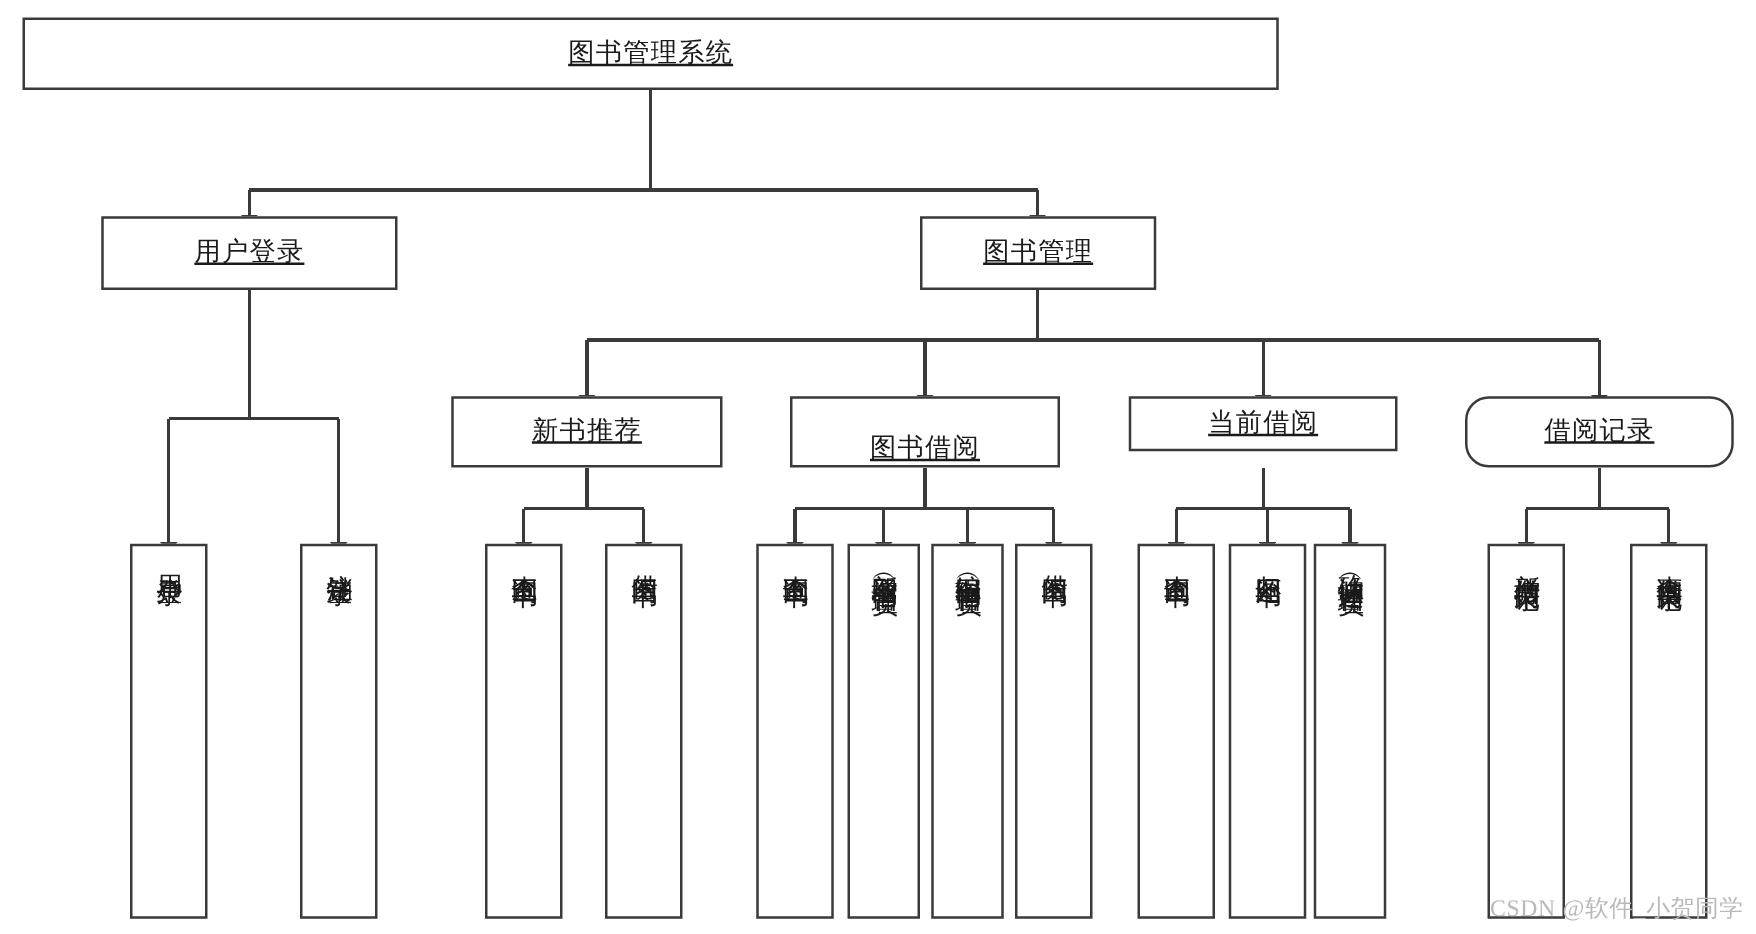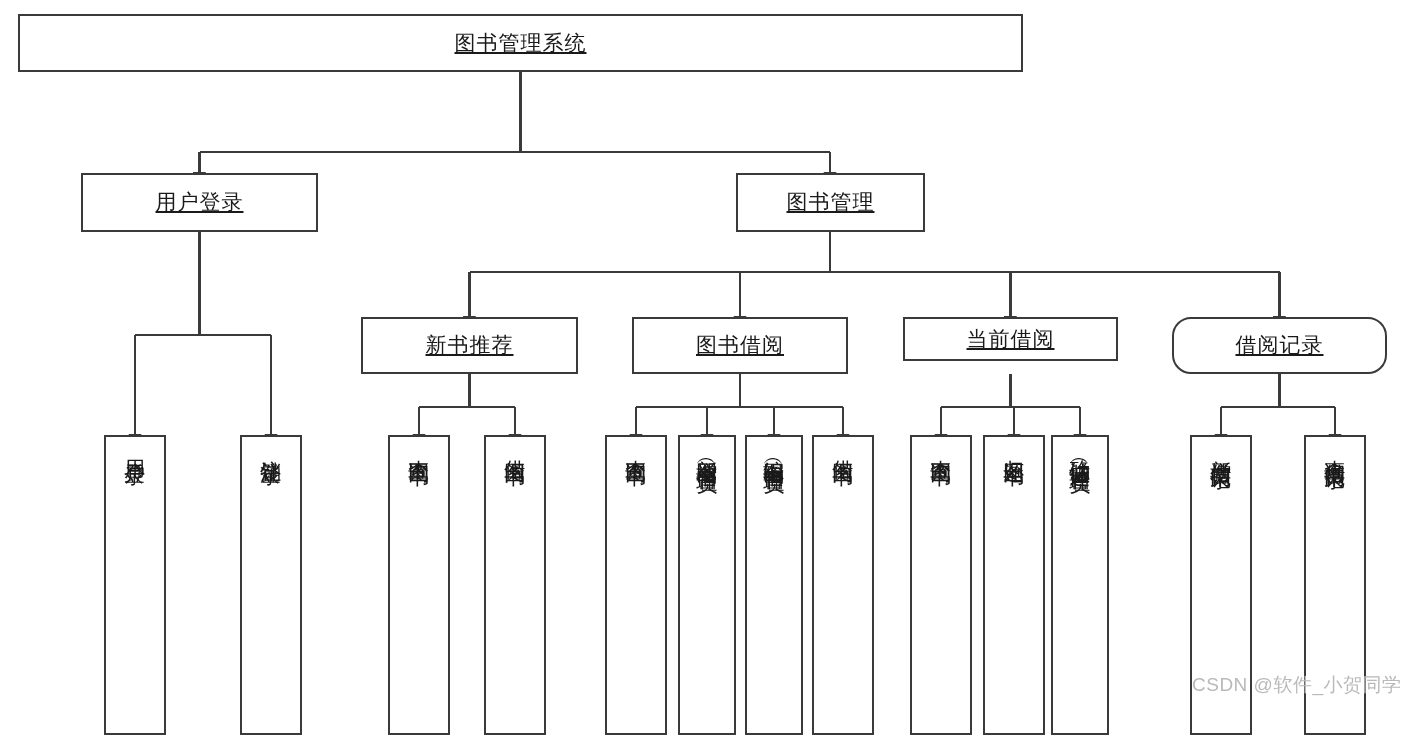--- a/index.html
+++ b/index.html
@@ -123,21 +123,21 @@
       </div>
       <div class="node h" style="left: 81px; top: 173px; width: 237px; height: 59px; border-color: rgb(58, 58, 58);">
         <span class="label">用户登录</span>
       </div>
       <div class="node h" style="left: 736px; top: 173px; width: 189px; height: 59px; border-color: rgb(58, 58, 58);">
         <span class="label">图书管理</span>
       </div>
       <div class="node h" style="left: 361px; top: 317px; width: 217px; height: 57px; border-color: rgb(58, 58, 58);">
         <span class="label">新书推荐</span>
       </div>
-      <div class="node h" style="left: 632px; top: 317px; width: 216px; height: 57px; border-color: rgb(58, 58, 58);">
+      <div class="node h" style="left: 632px; top: 317px; width: 216px; height: 57px; border-color: rgb(58, 58, 58); align-items: flex-end;">
         <span class="label">图书借阅</span>
       </div>
       <div class="node h" style="left: 903px; top: 317px; width: 215px; height: 44px; border-color: rgb(58, 58, 58);">
         <span class="label">当前借阅</span>
       </div>
       <div class="node h" style="left: 1172px; top: 317px; width: 215px; height: 57px; border-color: rgb(58, 58, 58); border-radius: 19px;">
         <span class="label">借阅记录</span>
       </div>
       <div class="node v" style="left: 104px; top: 435px; width: 62px; height: 300px; border-color: rgb(58, 58, 58);">
         <span class="label">用户登录</span>
@@ -173,14 +173,14 @@
         <span class="label">确认归还（管理员）</span>
       </div>
       <div class="node v" style="left: 1190px; top: 435px; width: 62px; height: 300px; border-color: rgb(58, 58, 58);">
         <span class="label">新增借阅记录</span>
       </div>
       <div class="node v" style="left: 1304px; top: 435px; width: 62px; height: 300px; border-color: rgb(58, 58, 58);">
         <span class="label">查询借阅记录</span>
       </div>
     </div>
 
-  <div class="watermark" style="left:1192px; top:672px;">CSDN @软件_小贺同学</div>
+  <div class="watermark" style="left:1192px; top:714px;font-family:Liberation Serif, serif;">CSDN @软件_小贺同学</div>
 </div>
 
 </body></html>

